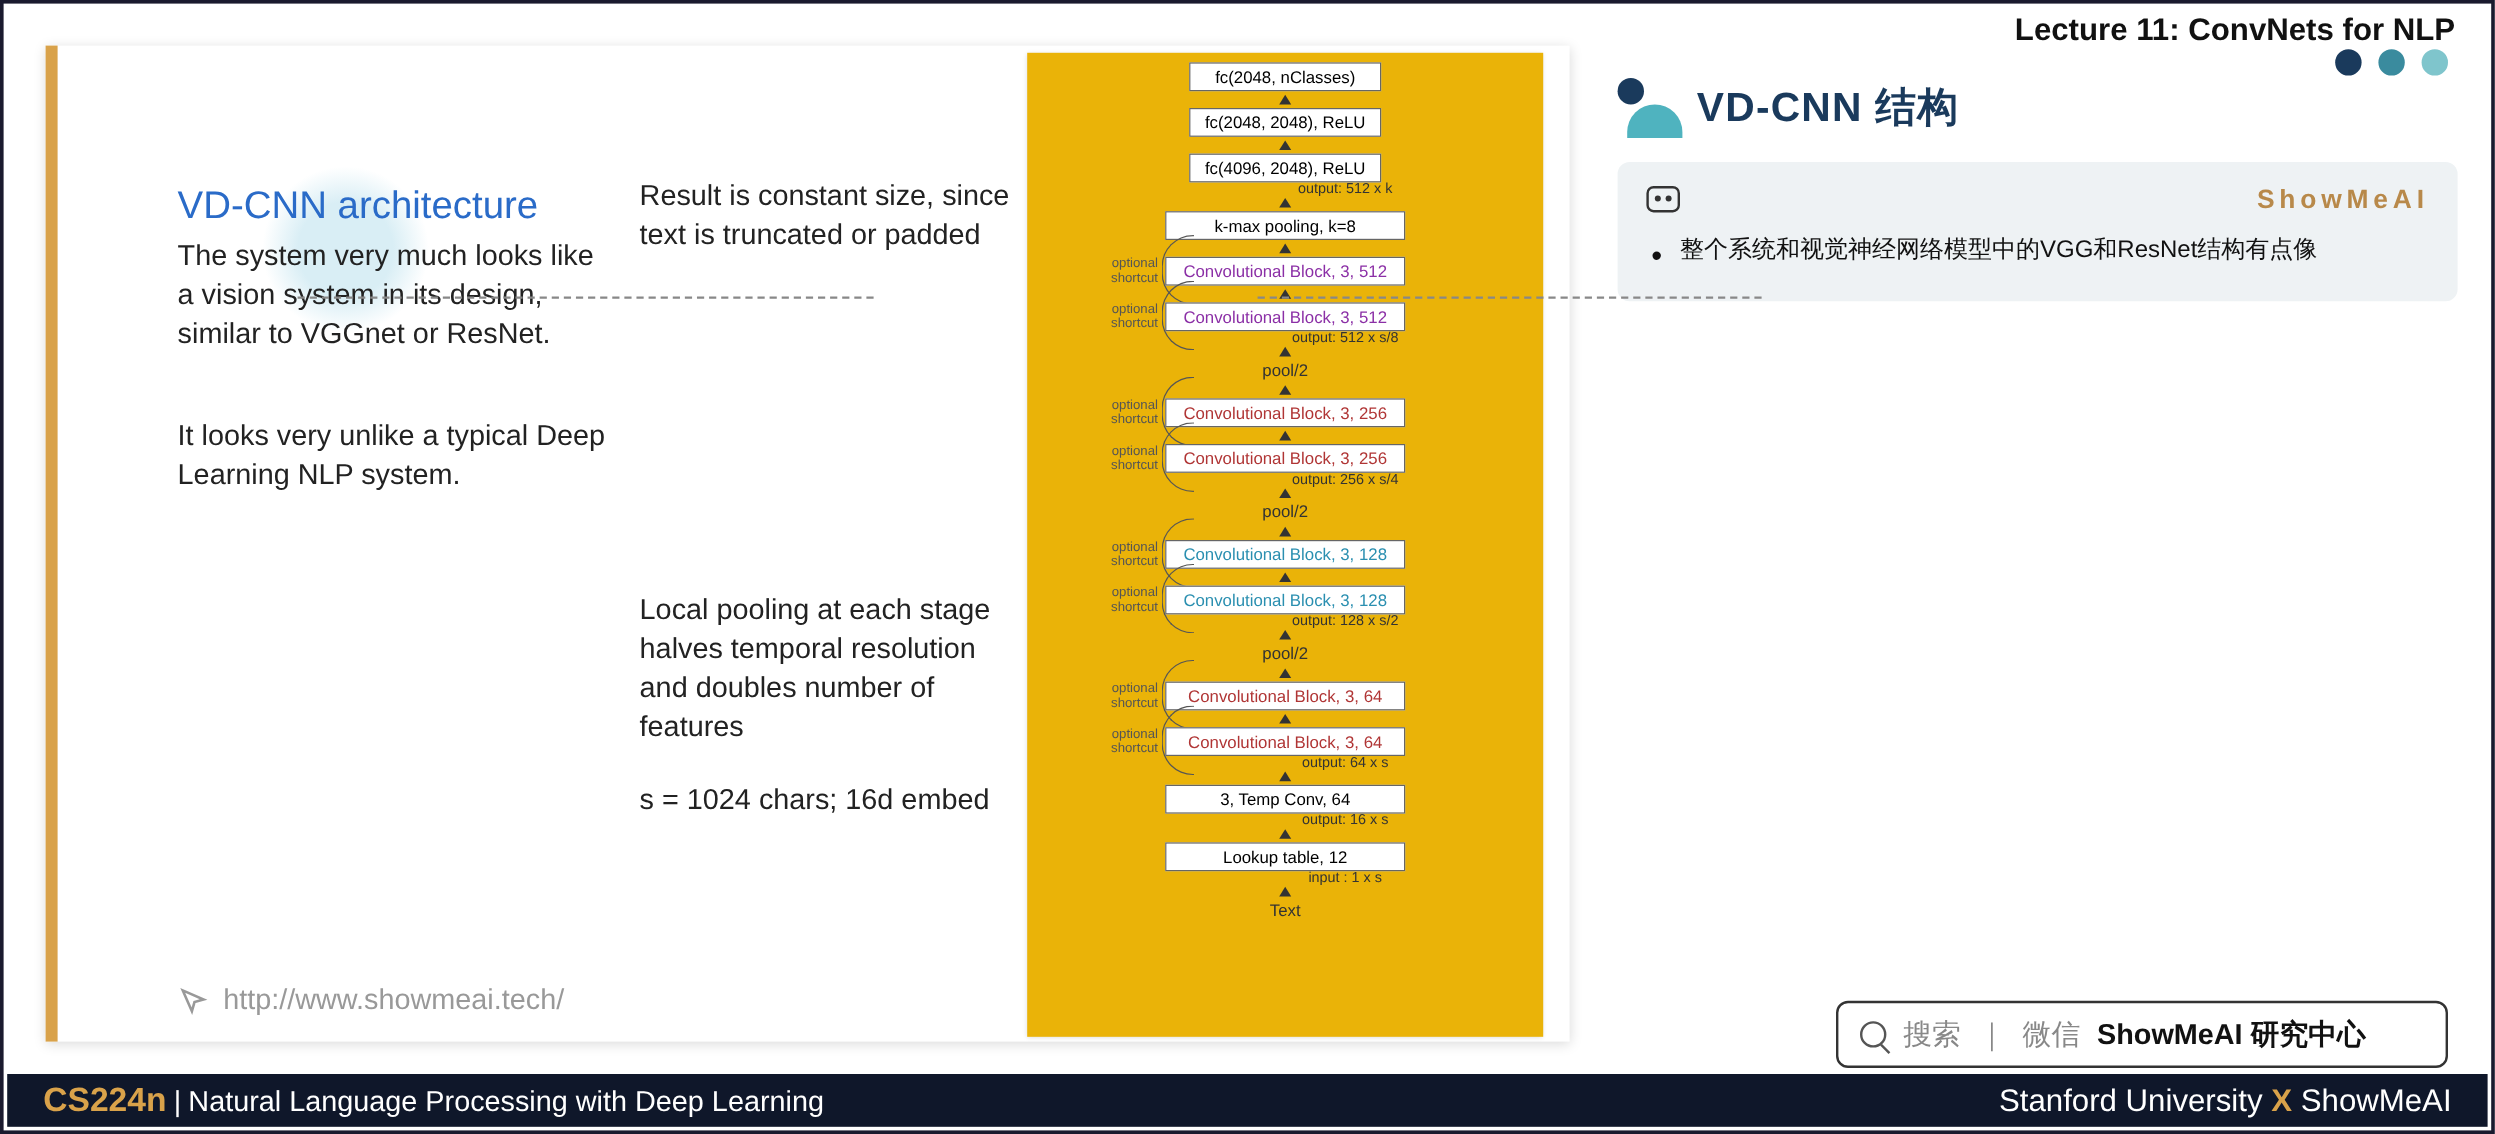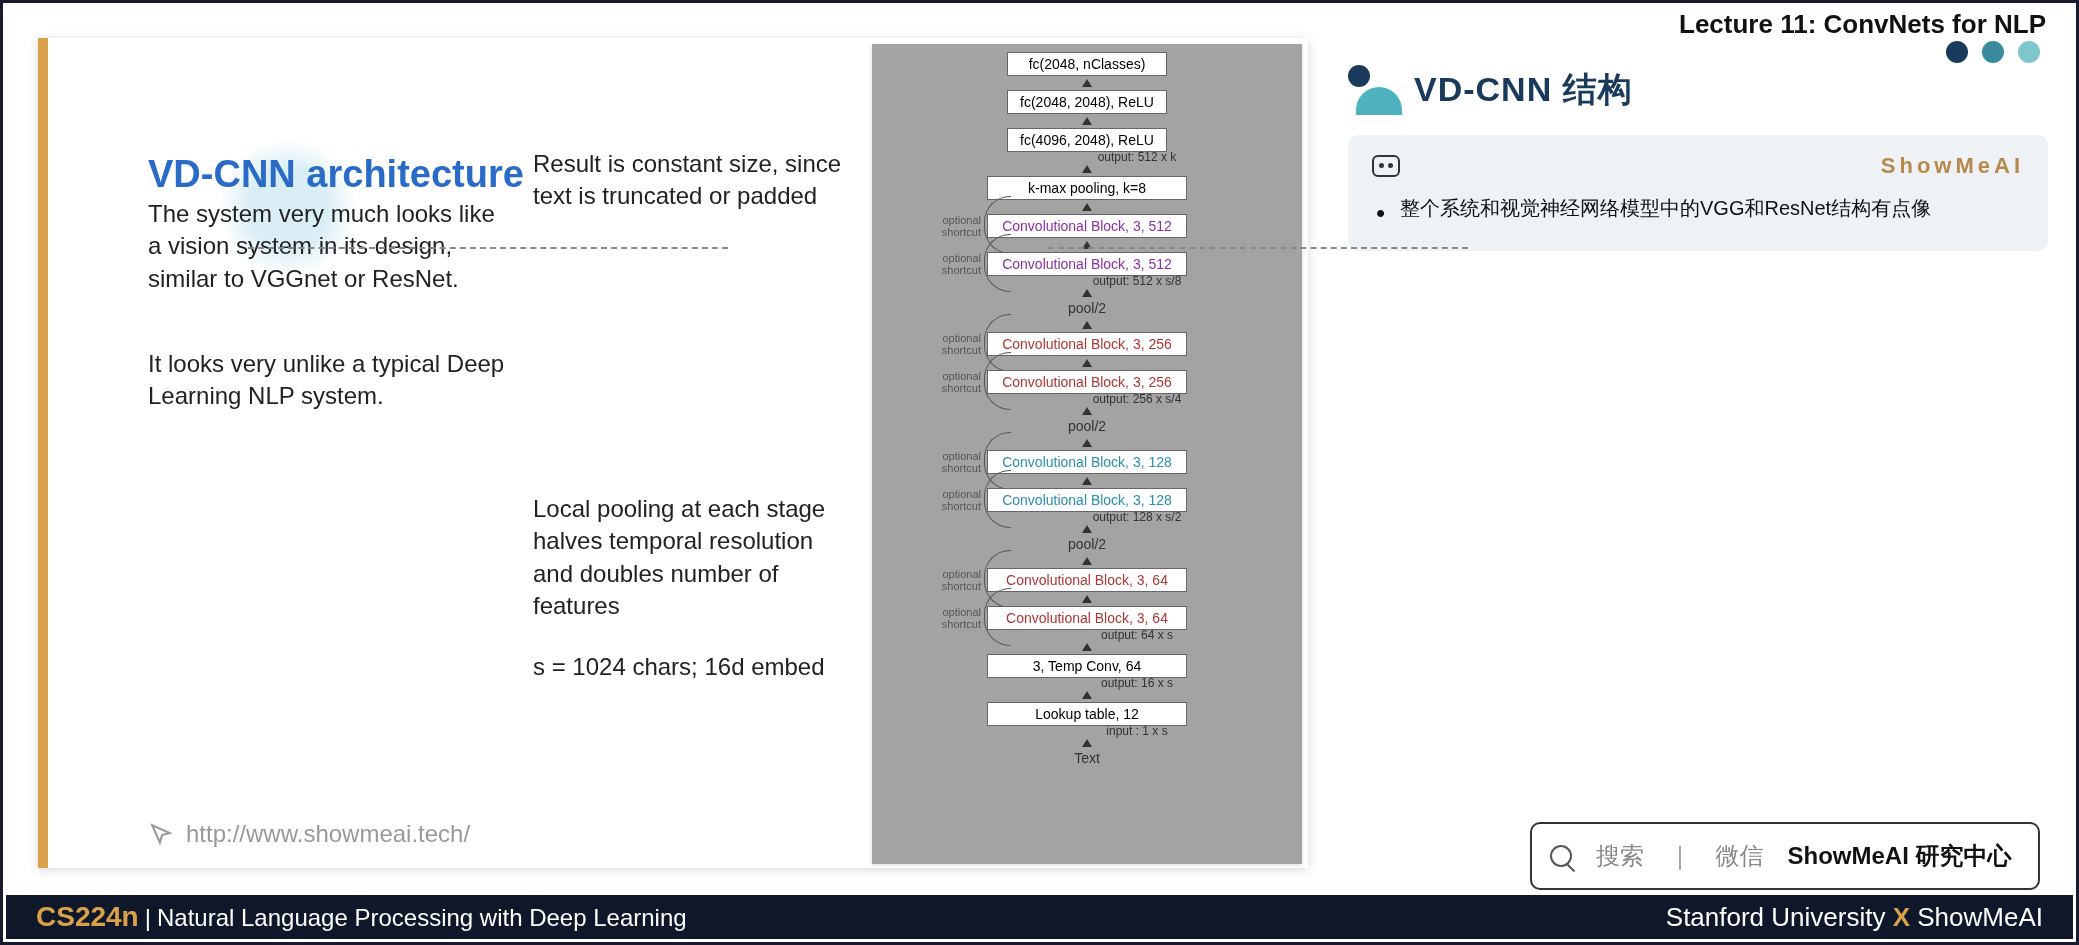--- a/index.html
+++ b/index.html
@@ -31,22 +31,22 @@
     width: 1270px;
     height: 830px;
     background: #fff;
     box-shadow: 0 2px 10px rgba(0,0,0,0.15);
     border-left: 10px solid #d9a24a;
   }
   .lp-title {
     position: absolute;
     top: 115px;
     left: 100px;
-    font-size: 38px;
-    font-weight: 700;
+    font-size: 32px;
+    font-weight: 400;
     color: #2a6bc8;
   }
   .lp-title-accent {
     position: absolute;
     top: 100px;
     left: 170px;
     width: 140px;
     height: 140px;
     background: radial-gradient(circle, #d9eef5 40%, transparent 70%);
     z-index: 0;
@@ -106,24 +106,24 @@
     gap: 12px;
   }
   .cursor-icon {
     display: inline-block;
     width: 26px; height: 26px;
   }
   
   .arch {
     position: absolute;
     top: 6px;
-    right: 6px;
+    right: 22px;
     width: 430px;
     height: 820px;
-    background: #a3a3a3;
+    background: #eab308;
     box-shadow: 0 1px 4px rgba(0,0,0,0.15);
     font-size: 13px;
   }
   .arch-stack {
     position: absolute;
     top: 6px;
     left: 0; right: 0;
     display: flex;
     flex-direction: column;
     align-items: center;
@@ -301,27 +301,27 @@
     position: absolute;
     left: 4px;
     font-size: 26px;
   }
 
   .search-box {
     position: absolute;
     bottom: 52px;
     right: 36px;
     width: 510px;
-    height: 68px;
+    height: 56px;
     border: 2px solid #333;
     border-radius: 10px;
     display: flex;
     align-items: center;
     padding: 0 18px;
-    gap: 24px;
+    gap: 14px;
     font-size: 24px;
     color: #444;
   }
   .search-icon {
     width: 22px; height: 22px;
     border: 2px solid #555;
     border-radius: 50%;
     position: relative;
   }
   .search-icon::after {

